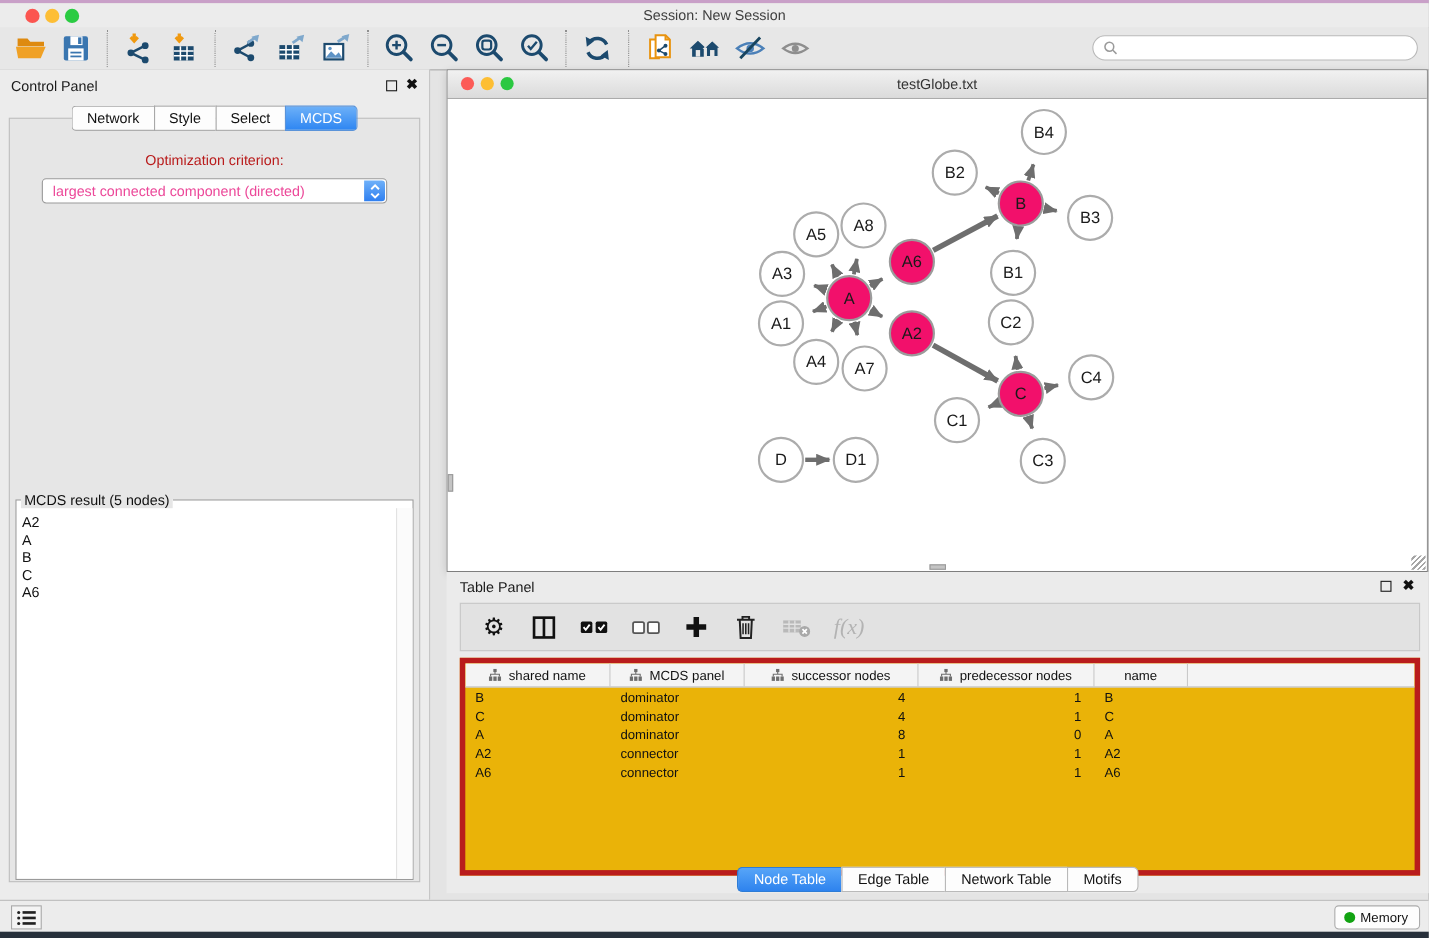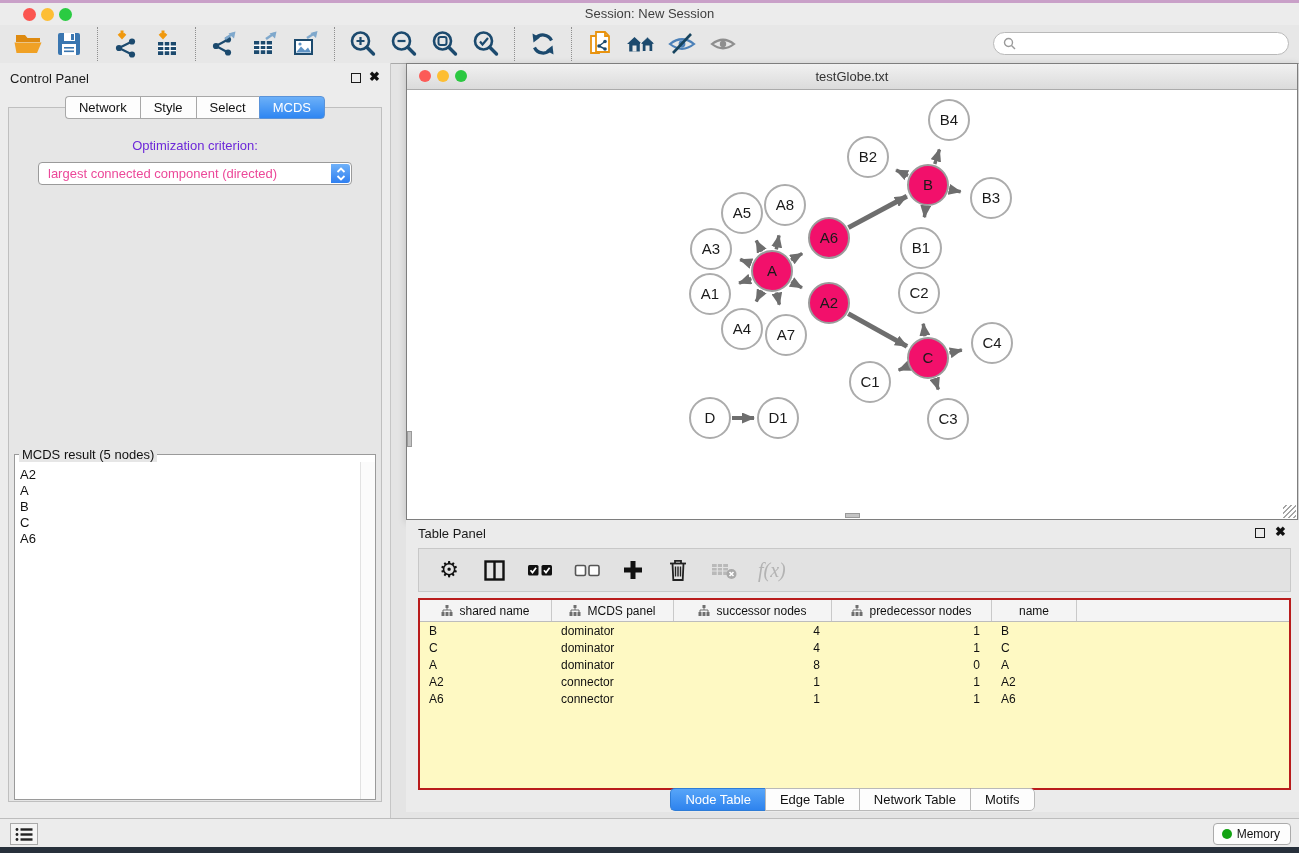--- a/index.html
+++ b/index.html
@@ -23,21 +23,21 @@
   .control-panel{position:absolute;left:0;top:63px;width:391px;height:755px;background:#ECECEC;border-right:1px solid #C6C6C6;box-sizing:border-box;}
   .cp-title{position:absolute;left:10px;top:8px;font-size:13px;color:#1A1A1A;}
   .float-btn{position:absolute;right:29px;top:10px;width:8px;height:8px;border:1.5px solid #1A1A1A;background:transparent;}
   .close-btn{position:absolute;right:10px;top:6px;font-size:13px;font-weight:bold;color:#111;}
   .cp-tabs{position:absolute;top:33px;left:0;right:0;display:flex;justify-content:center;z-index:3;}
   .cp-tab{font-size:13px;padding:3px 13px;background:#FDFDFD;border:1px solid #A8A8A8;border-right:none;color:#111;}
   .cp-tab:first-child{border-radius:4px 0 0 4px;}
   .cp-tab:last-child{border-right:1px solid #A8A8A8;border-radius:0 4px 4px 0;}
   .cp-tab.active{background:linear-gradient(#6CB0F8,#2E86F2);color:#fff;border-color:#5A93D9;}
   .cp-body{position:absolute;left:8px;right:8px;top:44px;bottom:16px;background:#E6E6E6;border:1px solid #BFBFBF;}
-  .opt-label{margin-top:30px;text-align:center;font-size:13px;color:#6d28d9;}
+  .opt-label{margin-top:30px;text-align:center;font-size:13px;color:#b91c1c;}
   .criterion{margin:9px auto 0;width:314px;height:23px;background:#fff;border:1px solid #9A9A9A;border-radius:4px;position:relative;font-size:13px;line-height:21px;padding-left:9px;box-sizing:border-box;color:#ec4899;}
   .spinner{position:absolute;right:1px;top:1px;bottom:1px;width:19px;background:linear-gradient(#6FB1F9,#2F7FF0);border-radius:0 3px 3px 0;display:flex;align-items:center;justify-content:center;}
   .cp-buttons{display:flex;justify-content:center;gap:14px;margin-top:13px;}
   .cp-btn{font-size:13px;padding:3px 15px;background:#FEFEFE;border:1px solid #AFAFAF;border-radius:4px;color:#111;font-family:"Liberation Sans",sans-serif;}
   fieldset.result{position:absolute;left:5px;right:5px;top:339px;bottom:1px;border:1px solid #9A9A9A;background:#fff;margin:0;padding:0;}
   fieldset.result legend{font-size:13px;margin-left:4px;padding:0 3px;background:#E6E6E6;color:#111;}
   .result-list{position:absolute;top:2px;bottom:0;left:0;right:15px;overflow:hidden;padding:3px 0 0 5px;}
   .result-item{font-size:13px;line-height:16px;color:#111;}
   .result-scroll{position:absolute;top:0;bottom:0;right:0;width:14px;background:#FBFBFB;border-left:1px solid #E2E2E2;}
   
@@ -54,21 +54,21 @@
   .resize-grip{position:absolute;right:1px;bottom:1px;width:13px;height:13px;background:repeating-linear-gradient(135deg,transparent 0 2px,#A5A5A5 2px 3.5px);}
   
   .table-panel{position:absolute;left:406px;top:520px;width:893px;height:292px;background:#EBEBEB;}
   .tp-title{position:absolute;left:12px;top:6px;font-size:13px;color:#1A1A1A;}
   .tp-float{position:absolute;right:34px;top:8px;width:8px;height:8px;border:1.5px solid #1A1A1A;}
   .tp-close{position:absolute;right:13px;top:4px;font-size:13px;font-weight:bold;color:#111;}
   .tp-toolbar{position:absolute;left:12px;right:8px;top:28px;height:44px;background:#E2E2E2;border:1px solid #C8C8C8;display:flex;align-items:center;gap:21px;padding-left:18px;box-sizing:border-box;}
   .tp-icon{display:flex;align-items:center;justify-content:center;min-width:24px;height:28px;}
   .gear-glyph{font-size:22px;color:#111;line-height:26px;}
   .fx{font-family:"Liberation Serif",serif;font-style:italic;font-size:20px;color:#B3B3B3;}
-  .tp-table{position:absolute;left:12px;right:8px;top:78px;height:188px;background:#fef9c3;border:2px solid #b91c1c;overflow:hidden;}
+  .tp-table{position:absolute;left:12px;right:8px;top:78px;height:188px;background:#eab308;border:5px solid #b91c1c;overflow:hidden;}
   .thead{display:flex;height:21px;background:#F4F4F4;border-bottom:1px solid #BDBDBD;}
   .th{display:flex;align-items:center;justify-content:center;gap:6px;font-size:12px;color:#111;border-right:1px solid #C9C9C9;box-sizing:border-box;}
   .th.filler{flex:1;border-right:none;}
   .trow{display:flex;height:16px;align-items:center;margin-top:1px;}
   .td{font-size:12px;color:#111;box-sizing:border-box;padding:0 12px 0 9px;white-space:nowrap;}
   .tp-tabs{position:absolute;left:0;right:0;top:268px;display:flex;justify-content:center;}
   .bt-tab{font-size:13px;padding:3px 14px;background:#FDFDFD;border:1px solid #B9B9B9;border-right:none;color:#111;}
   .bt-tab:first-child{border-radius:5px 0 0 5px;}
   .bt-tab:last-child{border-right:1px solid #B9B9B9;border-radius:0 5px 5px 0;}
   .bt-tab.active{background:linear-gradient(#57A5F8,#2E83EE);color:#fff;border-color:#2E7CD6;}

